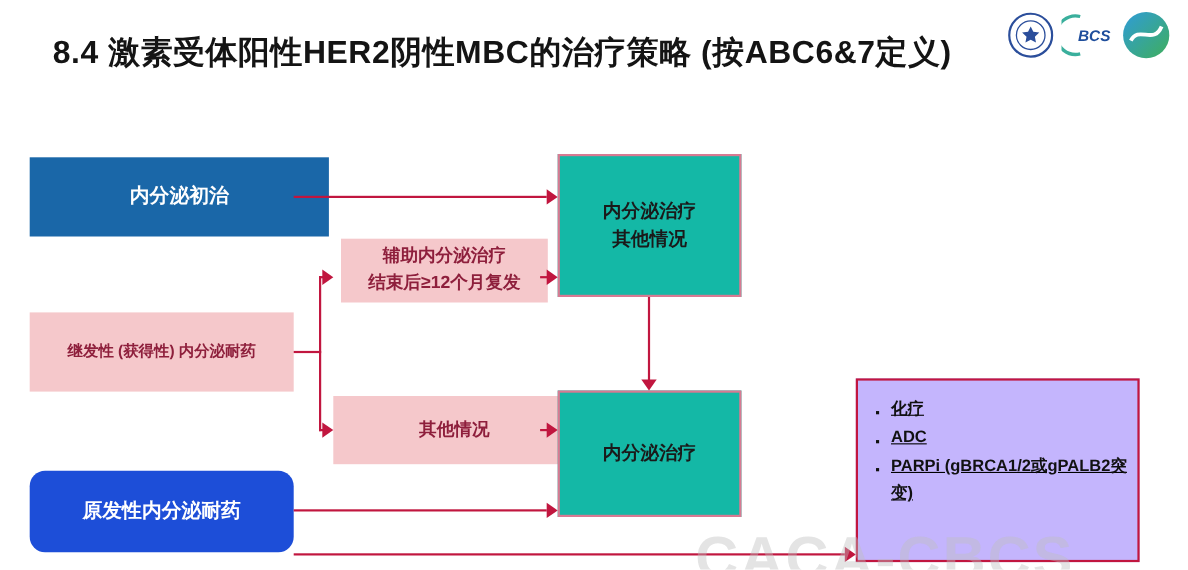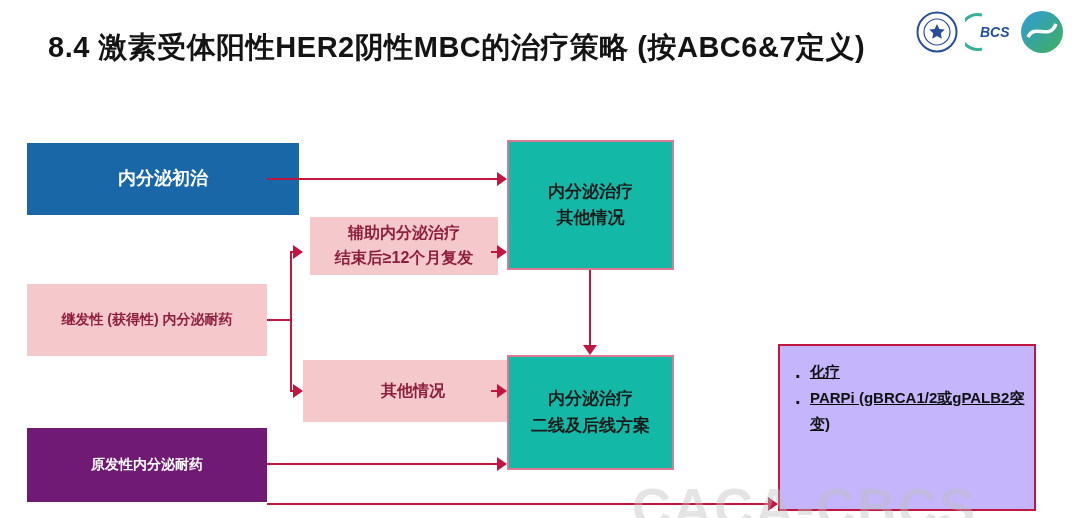--- a/index.html
+++ b/index.html
@@ -14,21 +14,21 @@
   .logos{position:absolute;right:16px;top:10px;display:flex;align-items:center;gap:7px;}
   .logo{display:flex;align-items:center;justify-content:center;}
 
   .box{
     position:absolute;display:flex;flex-direction:column;align-items:center;justify-content:center;
     text-align:center;box-sizing:border-box;
   }
   .box-blue{background:#1A67A8;color:#ffffff;font-weight:bold;font-size:18px;}
   .box-pink{background:#F5C8CB;color:#8E1F3C;font-weight:bold;font-size:16px;}
   .box-pink .nowrap{white-space:nowrap;font-size:14px;text-align:right;}
-  .box-darkred{background:#701a75;color:#ffffff;font-weight:bold;font-size:14px;}
+  .box-darkred{background:#1d4ed8;color:#ffffff;font-weight:bold;font-size:18px;border-radius:14px;}
   .box-outline{background:#14b8a6;border:2px solid #D87A92;color:#1a1a1a;font-weight:bold;font-size:17px;line-height:1.7;}
   .box-options{
     background:#c4b5fd;border:2px solid #C1163F;
     align-items:flex-start;justify-content:flex-start;text-align:left;
     padding:13px 8px 10px 14px;
     text-decoration:underline;
   }
   .box .l{display:block;line-height:1.55;}
 
   .box-options ul{list-style:none;margin:0;padding:0;}
@@ -111,26 +111,26 @@
     <span class="l">其他情况</span>
   </div>
 
   <div class="box box-outline" style="left:507px;top:140px;width:167px;height:130px;">
     <span class="l">内分泌治疗</span>
     <span class="l">其他情况</span>
   </div>
 
   <div class="box box-outline" style="left:507px;top:355px;width:167px;height:115px;">
     <span class="l">内分泌治疗</span>
-    <span class="l">二线及后线方案</span>
   </div>
 
   <div class="box box-options" style="left:778px;top:344px;width:258px;height:167px;">
     <ul>
       <li>化疗</li>
+      <li>ADC</li>
       <li>PARPi (gBRCA1/2或gPALB2突变)</li>
     </ul>
   </div>
 
   <div class="h-line" style="left:267px;top:178px;width:230px;"></div>
   <div class="head-right" style="left:497px;top:172px;"></div>
 
   <div class="h-line" style="left:267px;top:319px;width:25px;"></div>
   <div class="v-line" style="left:290px;top:251px;height:141px;"></div>
   <div class="h-line" style="left:290px;top:251px;width:4px;"></div>

